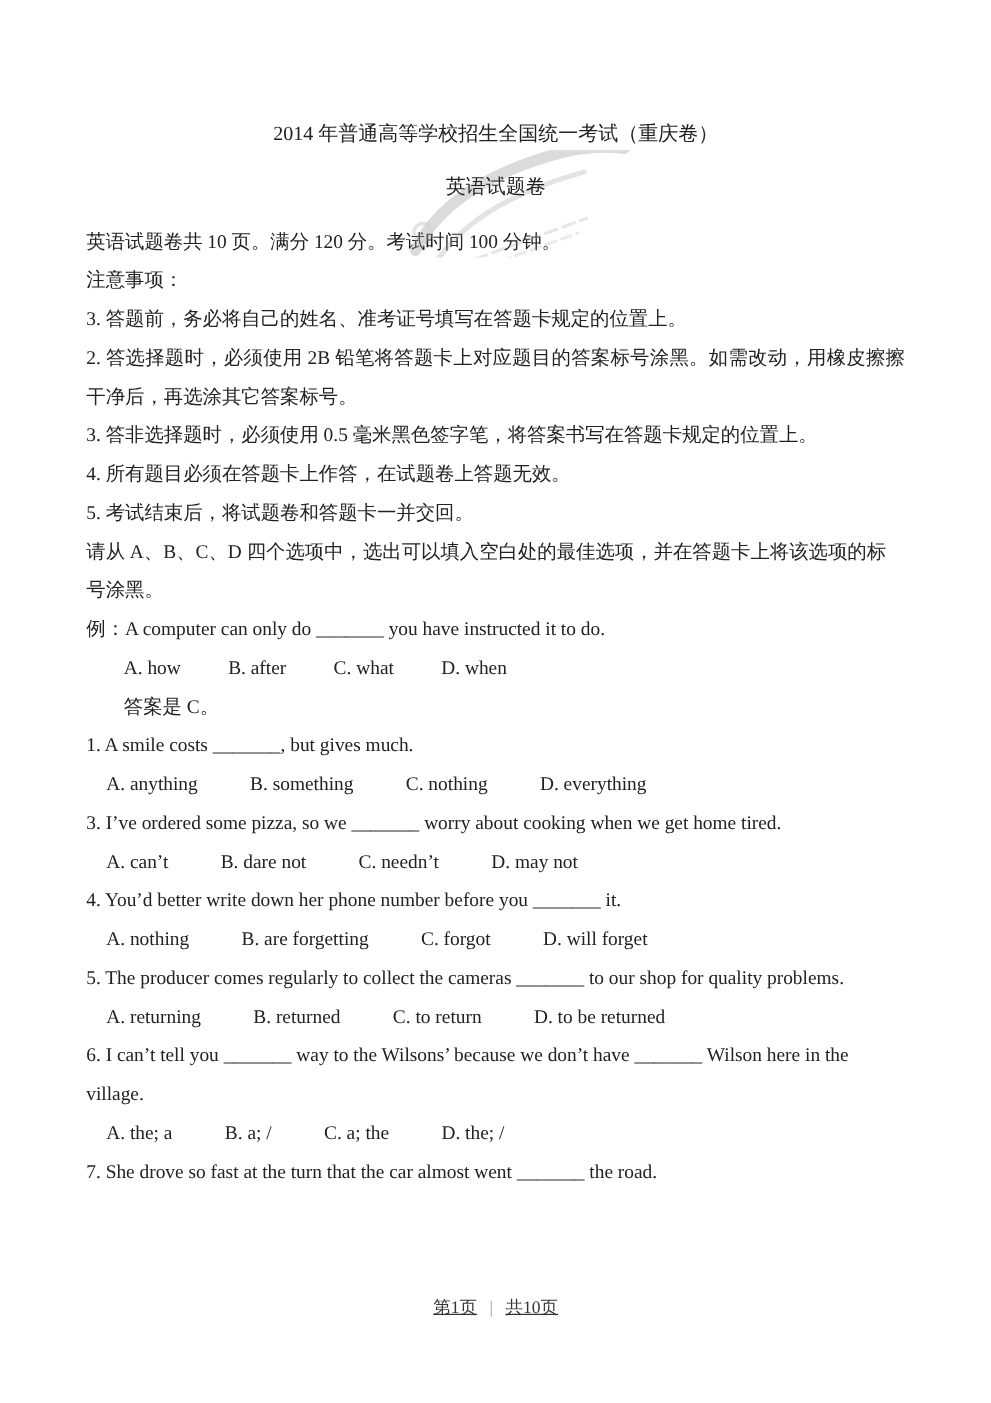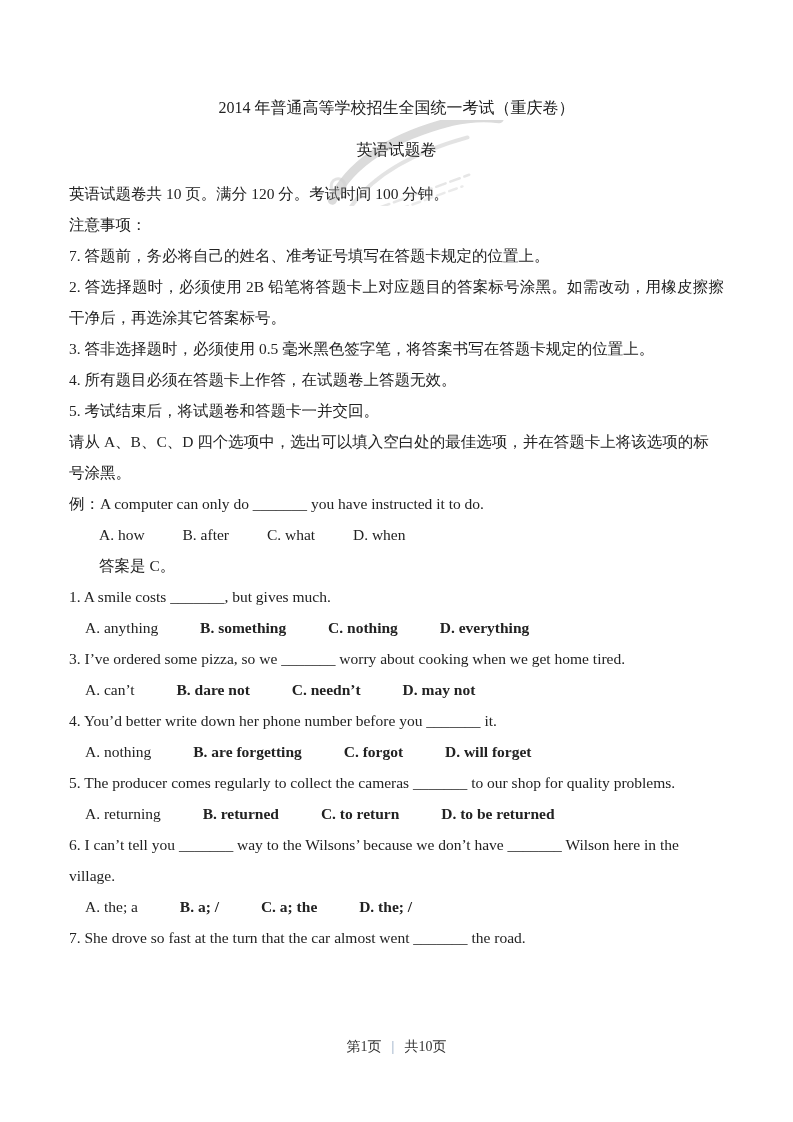--- a/index.html
+++ b/index.html
@@ -31,41 +31,42 @@
     position: relative; z-index: 2;
   }
   .line {
     margin: 0;
     font-size: 15.5px;
     line-height: 31px;
     white-space: normal;
   }
   .note { text-align: justify; }
   .options { padding-left: 16px; }
-  .options span + span { margin-left: 38px; font-weight: bold; }
+  .options span + span { margin-left: 38px; }
   .example-options { padding-left: 30px; }
   .example-options span + span { margin-left: 34px; }
   .answer { padding-left: 30px; }
   .dialog-line { padding-left: 8px; }
   .watermark {
     position: absolute;
     left: 244px; top: 28px;
     width: 210px; height: 86px;
     z-index: 1;
     opacity: 0.45;
     pointer-events: none;
   }
   .footer {
     position: absolute;
     left: 0; right: 0; top: 1031px;
     text-align: center;
     font-size: 14px;
     line-height: 31px;
     z-index: 2;
     color: #333333;
+    text-decoration: underline;
   }
   .footer .sep { color: #8aa0bd; margin: 0 10px; }
 </style>
 </head>
 <body>
 
 <div class="page">
 
   <div class="watermark">
     <svg width="210" height="86" viewBox="0 0 210 86" xmlns="http://www.w3.org/2000/svg">
@@ -78,21 +79,21 @@
       </g>
     </svg>
   </div>
 
   <h1 class="title">2014 年普通高等学校招生全国统一考试（重庆卷）</h1>
   <h2 class="subtitle">英语试题卷</h2>
 
   <p class="line">英语试题卷共 10 页。满分 120 分。考试时间 100 分钟。</p>
   <p class="line">注意事项：</p>
 
-  <p class="line note">7. 答题前，务必将自己的姓名、准考证号填写在答题卡规定的位置上。</p>
+  <p class="line note">3. 答题前，务必将自己的姓名、准考证号填写在答题卡规定的位置上。</p>
   <p class="line note">2. 答选择题时，必须使用 2B 铅笔将答题卡上对应题目的答案标号涂黑。如需改动，用橡皮擦擦干净后，再选涂其它答案标号。</p>
   <p class="line note">3. 答非选择题时，必须使用 0.5 毫米黑色签字笔，将答案书写在答题卡规定的位置上。</p>
   <p class="line note">4. 所有题目必须在答题卡上作答，在试题卷上答题无效。</p>
   <p class="line note">5. 考试结束后，将试题卷和答题卡一并交回。</p>
 
   <p class="line">请从 A、B、C、D 四个选项中，选出可以填入空白处的最佳选项，并在答题卡上将该选项的标号涂黑。</p>
 
   <div class="example">
     <p class="line">例：A computer can only do _______ you have instructed it to do.</p>
     <p class="line example-options">

